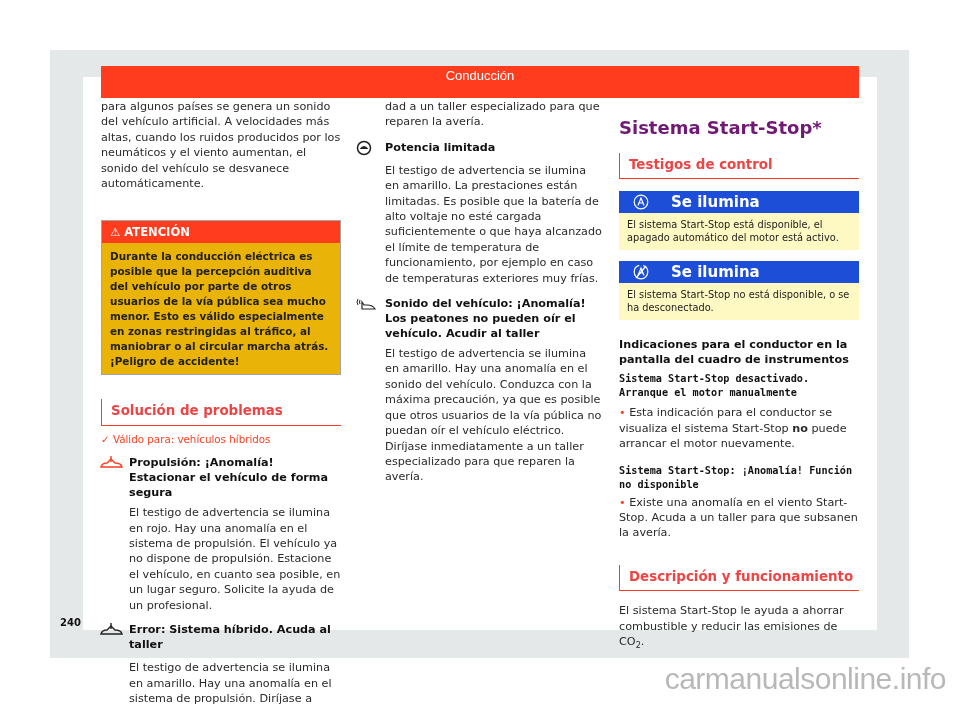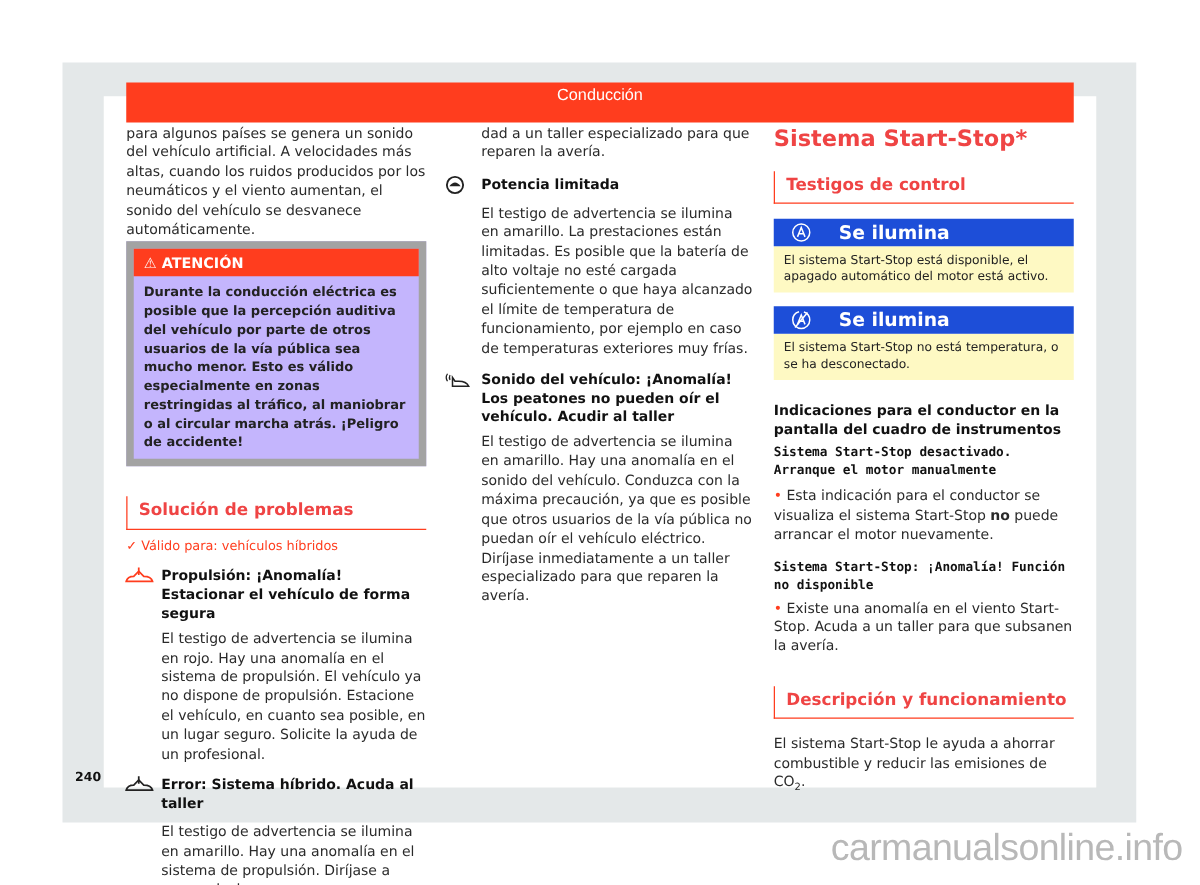--- a/index.html
+++ b/index.html
@@ -7,31 +7,31 @@
          font-family:"DejaVu Sans", sans-serif; color:#222; }
   .frame { position:absolute; left:50px; top:50px; width:859px; height:608px; background:#e4e8e9; }
   .page { position:absolute; left:83px; top:77px; width:794px; height:553px; background:#ffffff; }
   .header { position:absolute; left:101px; top:66px; width:758px; height:32px; background:#ff3d1e;
             color:#fff; text-align:center; font-size:13px; line-height:20px; font-family:"Liberation Sans", sans-serif; }
   .col { position:absolute; top:99px; font-size:11.2px; line-height:15.4px; color:#2a2a2a; }
   .col1 { left:101px; width:240px; }
   .col2 { left:385px; width:218px; }
   .col3 { left:619px; width:240px; }
   p { margin:0; }
-  .warn { margin-top:2px; border:6px solid #a3a3a3; background:#c4b5fd; }
+  .warn { margin-top:29px; border:1px solid #a3a3a3; background:#eab308; }
   .warn-head { background:#ff3d1e; color:#fff; font-weight:bold; font-size:11.5px; padding:3px 8px; height:16px; line-height:16px;}
   .warn-body { padding:6px 8px 5px 8px; font-weight:bold; font-size:10.4px; line-height:15px; color:#222; }
   .h2 { font-weight:bold; font-size:13.4px; border-left:1.5px solid #ff3d1e; border-bottom:1.5px solid #ff3d1e;
         padding:4px 0 6px 9px; color:#ef4444; }
   .valid { color:#ff3d1e; font-size:10.3px; margin-top:6px; }
   .item { position:relative; padding-left:28px; }
   .item-title { font-weight:bold; font-size:11.2px; line-height:15px; color:#111; }
   .item-icon { position:absolute; left:-2px; top:0; width:26px; height:16px; }
   .item-body { margin-top:5px; }
-  .title-red { color:#ef4444; font-weight:bold; font-size:18px; line-height:22px; margin-top:2px;}
+  .title-red { color:#701a75; font-weight:bold; font-size:18px; line-height:22px; margin-top:18px;}
   .lamp { margin-top:9px; }
   .lamp-head { background:#1d4ed8; color:#fff; font-size:15px; height:22px; line-height:22px; position:relative; }
   .lamp-head .ic { position:absolute; left:14px; top:3px; width:16px; height:16px; }
   .lamp-head .lt { position:absolute; left:52px; font-weight:bold; }
   .lamp-body { background:#fef9c3; padding:5px 8px 6px 8px; font-size:9.8px; line-height:13px; color:#222; }
   .mono { font-family:"DejaVu Sans Mono", monospace; font-weight:bold; font-size:10.2px; line-height:14px; color:#111; margin-top:5px;}
   .bullet { color:#ff3d1e; }
   .pagenum { position:absolute; left:60px; top:617px; font-size:10px; font-weight:bold; color:#111; }
   .watermark { position:absolute; right:14px; top:662px; font-family:"Liberation Sans", sans-serif; font-size:30px; color:#b8b8b8; letter-spacing:-0.5px;}
 </style>
@@ -109,21 +109,21 @@
   </div>
   <div class="lamp" style="margin-top:11px;">
     <div class="lamp-head">
       <svg class="ic" viewBox="0 0 16 16">
         <circle cx="8" cy="8" r="6.8" fill="none" stroke="#fff" stroke-width="1.2" stroke-dasharray="30 4"></circle>
         <path d="M5 11.5 L8 4 L11 11.5 M6.2 9 L9.8 9" fill="none" stroke="#fff" stroke-width="1.2"></path>
         <line x1="3" y1="14" x2="13" y2="2" stroke="#fff" stroke-width="1.2"></line>
       </svg>
       <span class="lt">Se ilumina</span>
     </div>
-    <div class="lamp-body">El sistema Start-Stop no está temperatura, o se ha desconectado.</div>
+    <div class="lamp-body">El sistema Start-Stop no está disponible, o se ha desconectado.</div>
   </div>
   <div class="item-title" style="margin-top:17px;">Indicaciones para el conductor en la pantalla del cuadro de instrumentos</div>
   <div class="mono">Sistema Start-Stop desactivado. Arranque el motor manualmente</div>
   <p style="margin-top:5px;">
     <span class="bullet">•</span><span> Esta indicación para el conductor se visualiza el sistema Start-Stop </span><b>no</b><span> puede arrancar el motor nuevamente.</span>
   </p>
   <div class="mono" style="margin-top:12px;">Sistema Start-Stop: ¡Anomalía! Función no disponible</div>
   <p style="margin-top:3px;">
     <span class="bullet">•</span><span> Existe una anomalía en el viento Start-Stop. Acuda a un taller para que subsanen la avería.</span>
   </p>

